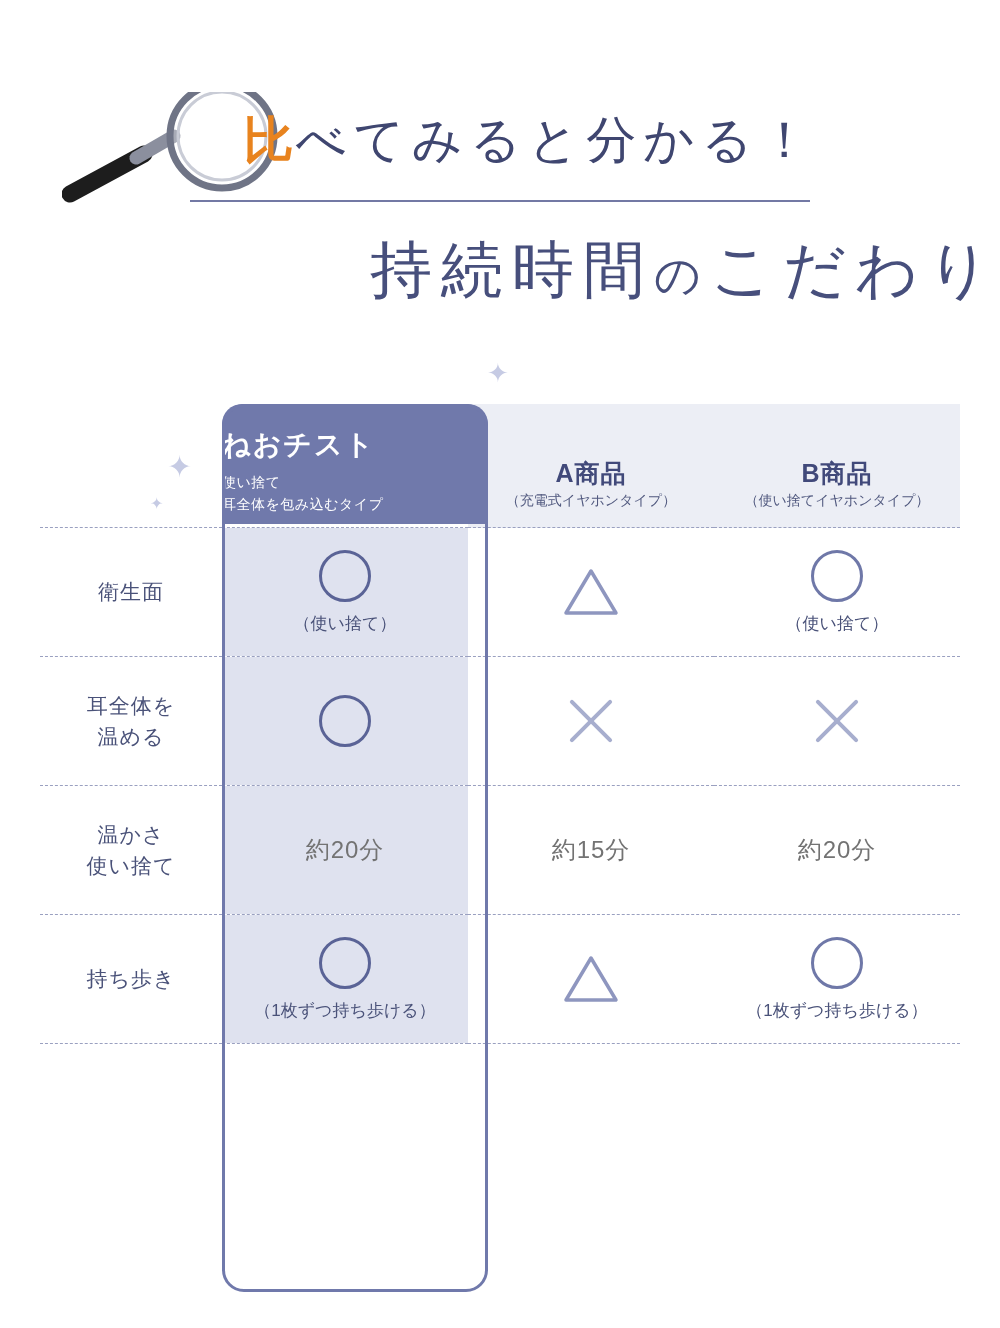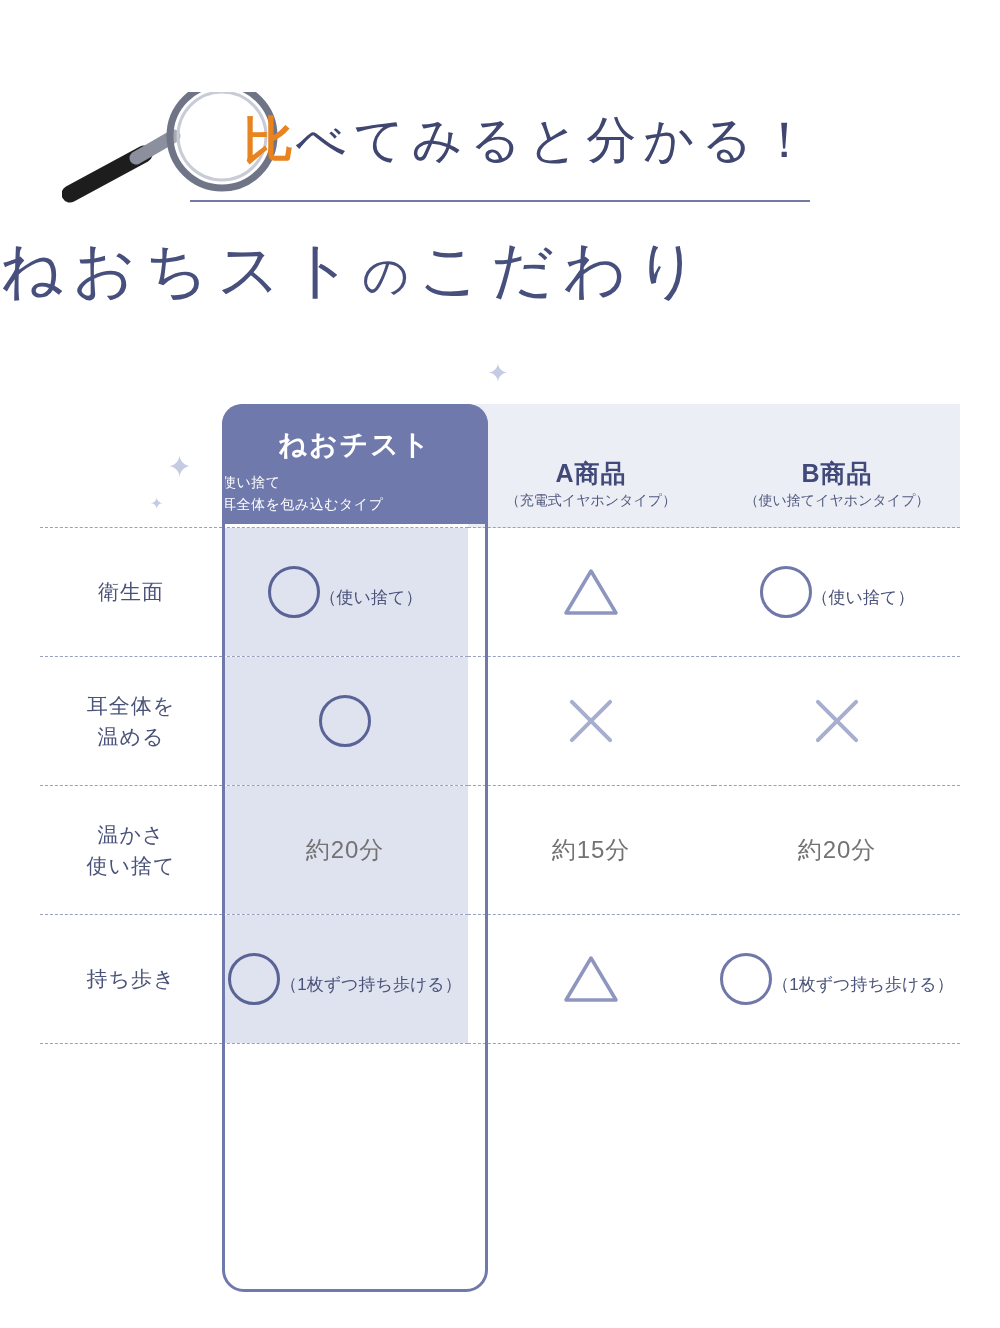--- a/index.html
+++ b/index.html
@@ -13,21 +13,21 @@
     font-family: "Liberation Sans", "DejaVu Sans", sans-serif;
     color: #4a5279;
     position: relative;
     overflow: hidden;
   }
 
   
   .header {
     position: relative;
     padding-top: 86px;
-    text-align: left;
+    text-align: right;
   }
   .headline-row {
     position: relative;
     height: 108px;
     display: flex;
     align-items: center;
     justify-content: center;
   }
   .headline-1 {
     font-size: 50px;
@@ -197,21 +197,21 @@
     letter-spacing: 0px;
     white-space: nowrap;
   }
   .plain-val {
     font-size: 24px;
     color: #737373;
     letter-spacing: 1px;
   }
   .cell-inner {
     display: flex;
-    flex-direction: row;
+    flex-direction: column;
     align-items: center;
     justify-content: center;
   }
 
   
   .own-frame {
     position: absolute;
     left: 222px;
     top: 0px;
     width: 266px;
@@ -231,21 +231,20 @@
     background: #7079ab;
     border-radius: 20px 20px 0 0;
     box-sizing: border-box;
     z-index: 4;
   }
   .own-head .t {
     color: #ffffff;
     font-size: 28px;
     font-weight: 700;
     letter-spacing: 2px;
-    text-align: center;
     margin-top: 22px;
     font-family: Liberation Mono, monospace;
   }
   .own-head .s {
     color: #ffffff;
     font-size: 14px;
     line-height: 1.55;
     text-align: left;
     margin-top: 8px;
     letter-spacing: 0.5px;
@@ -266,21 +265,21 @@
   </div>
 
   <div class="headline-row">
     <div class="headline-1">
       <span class="kanji-hi">比</span><span>べてみると分かる！</span>
     </div>
   </div>
   <div class="underline"></div>
 
   <div class="headline-2">
-    <span>ねおちスト</span><span class="small">の</span><span>こだわり</span>
+    <span>持続時間</span><span class="small">の</span><span>こだわり</span>
   </div>
 </div>
 
 <div class="sparkle sp1">✦</div>
 <div class="sparkle sp2">✦</div>
 <div class="sparkle sp3">✦</div>
 
 <div class="table-wrap">
 
   <div class="own-head">

